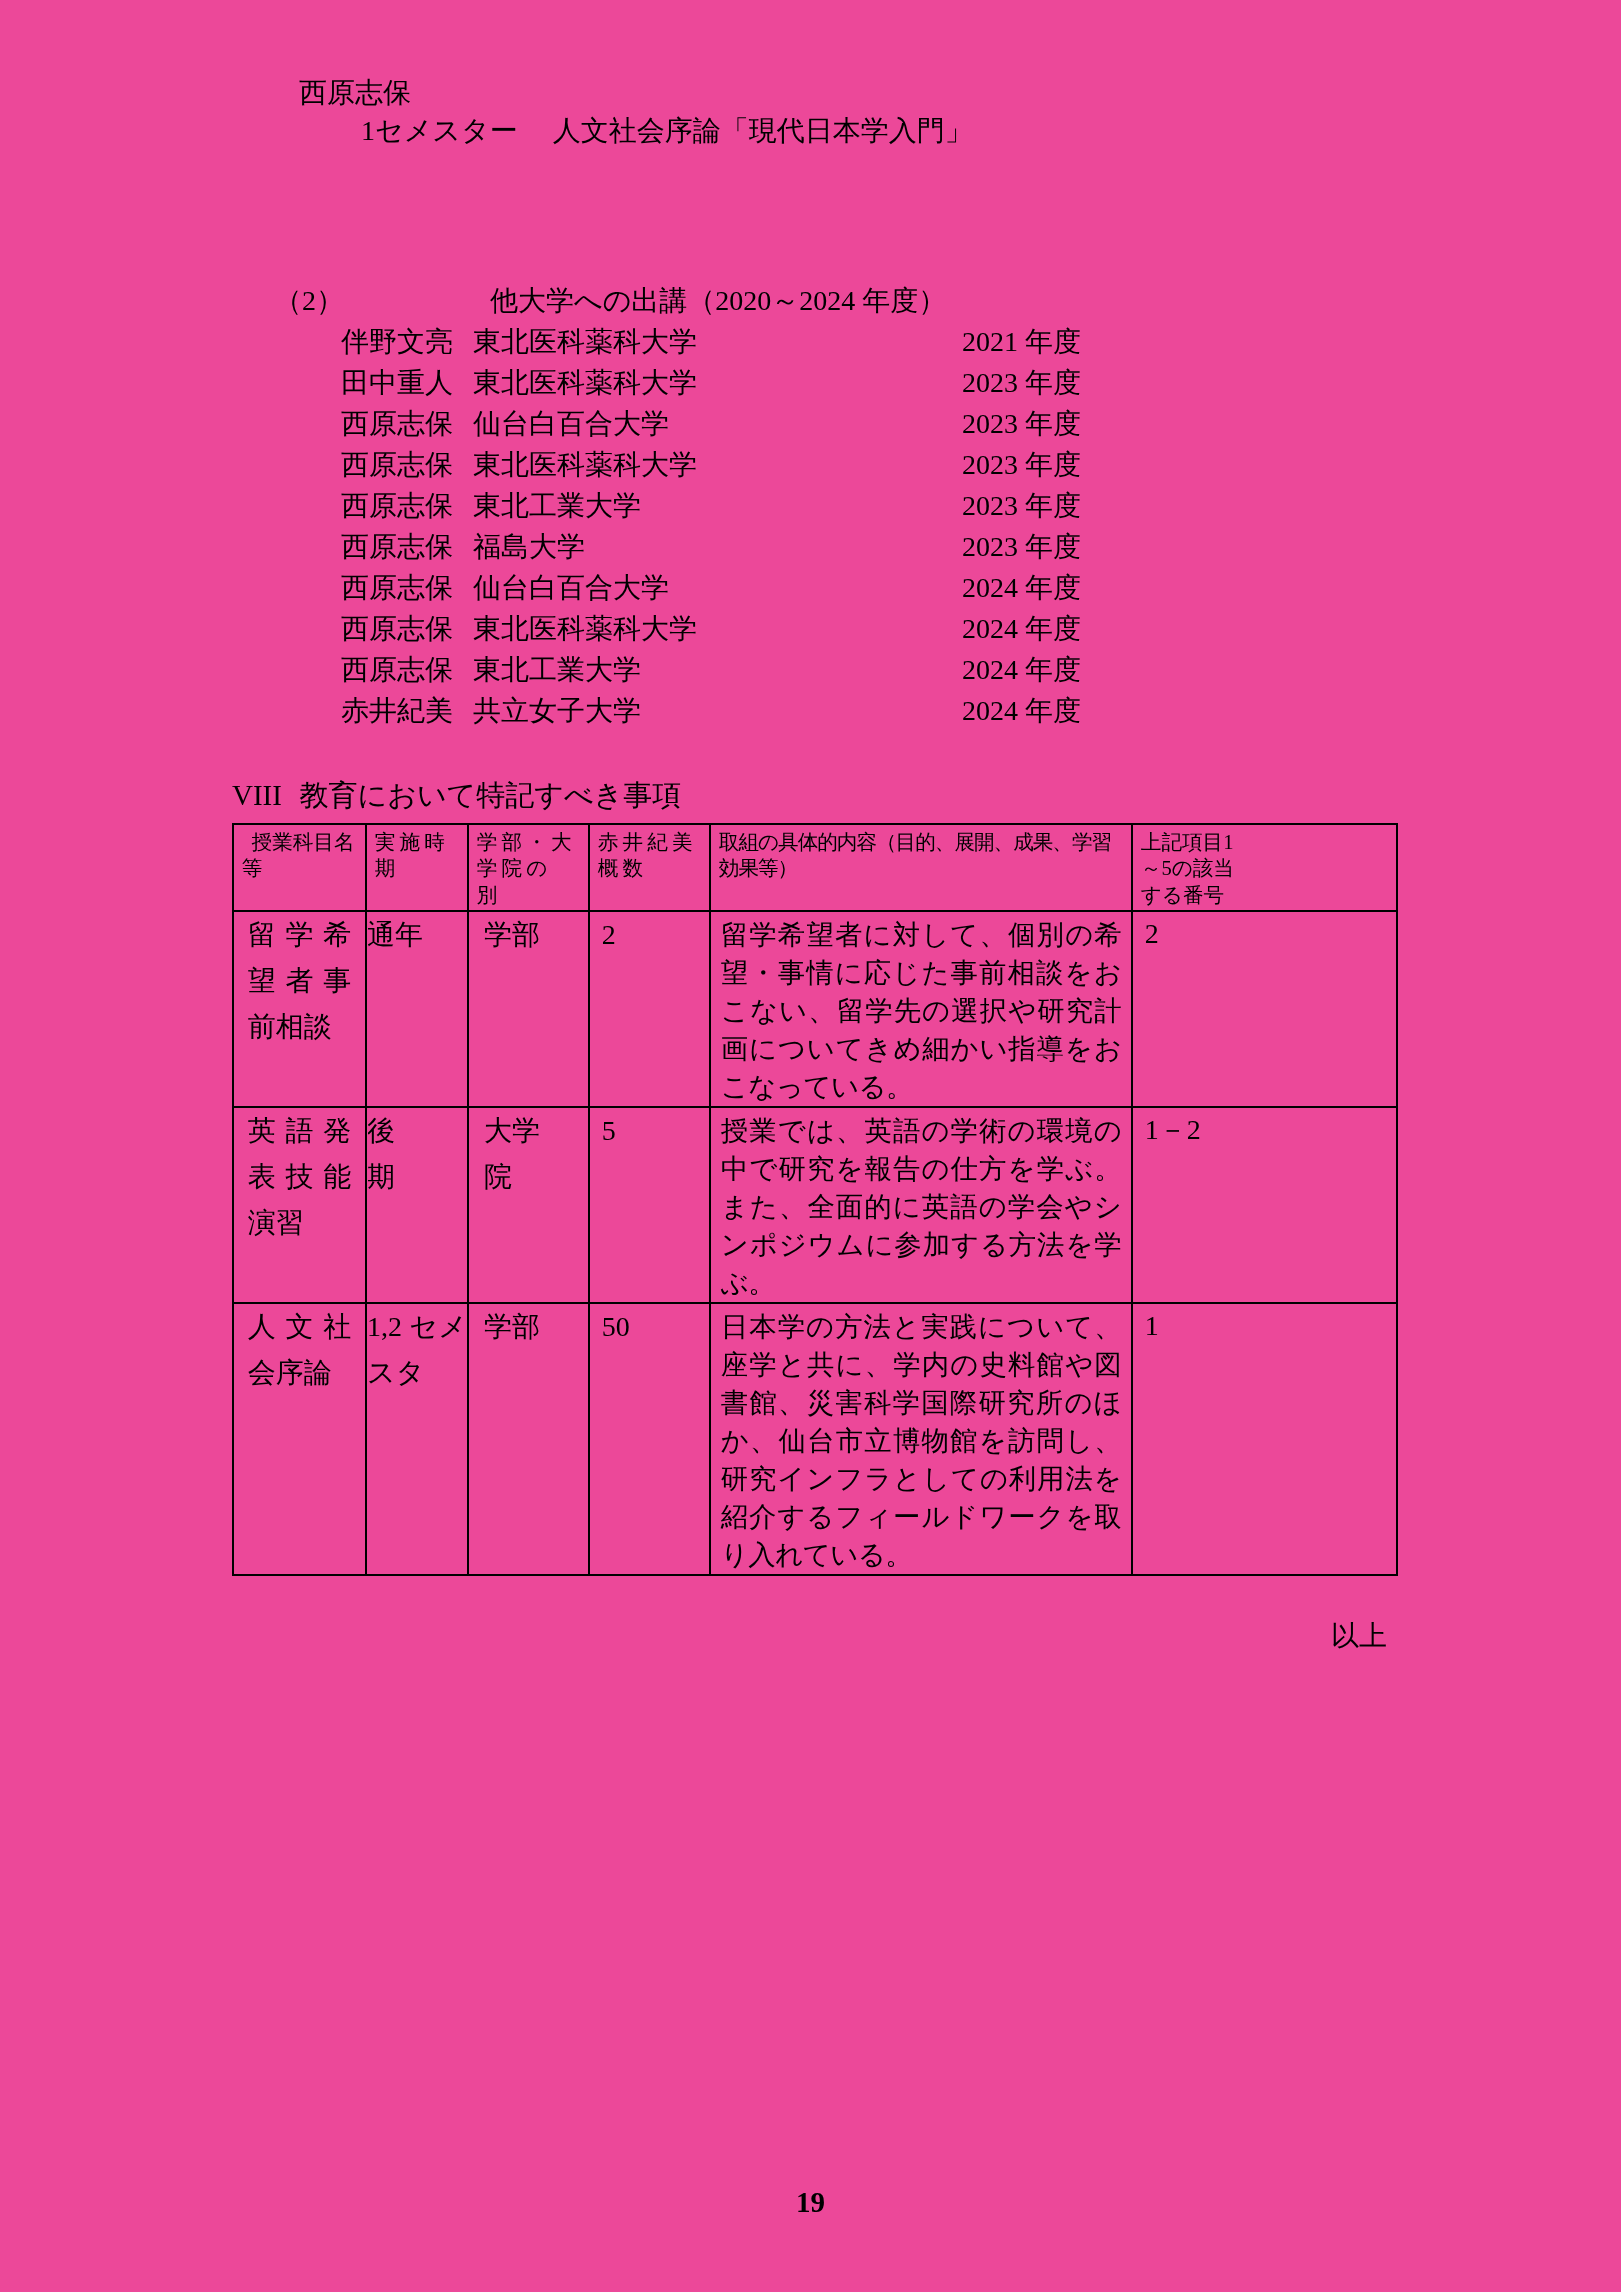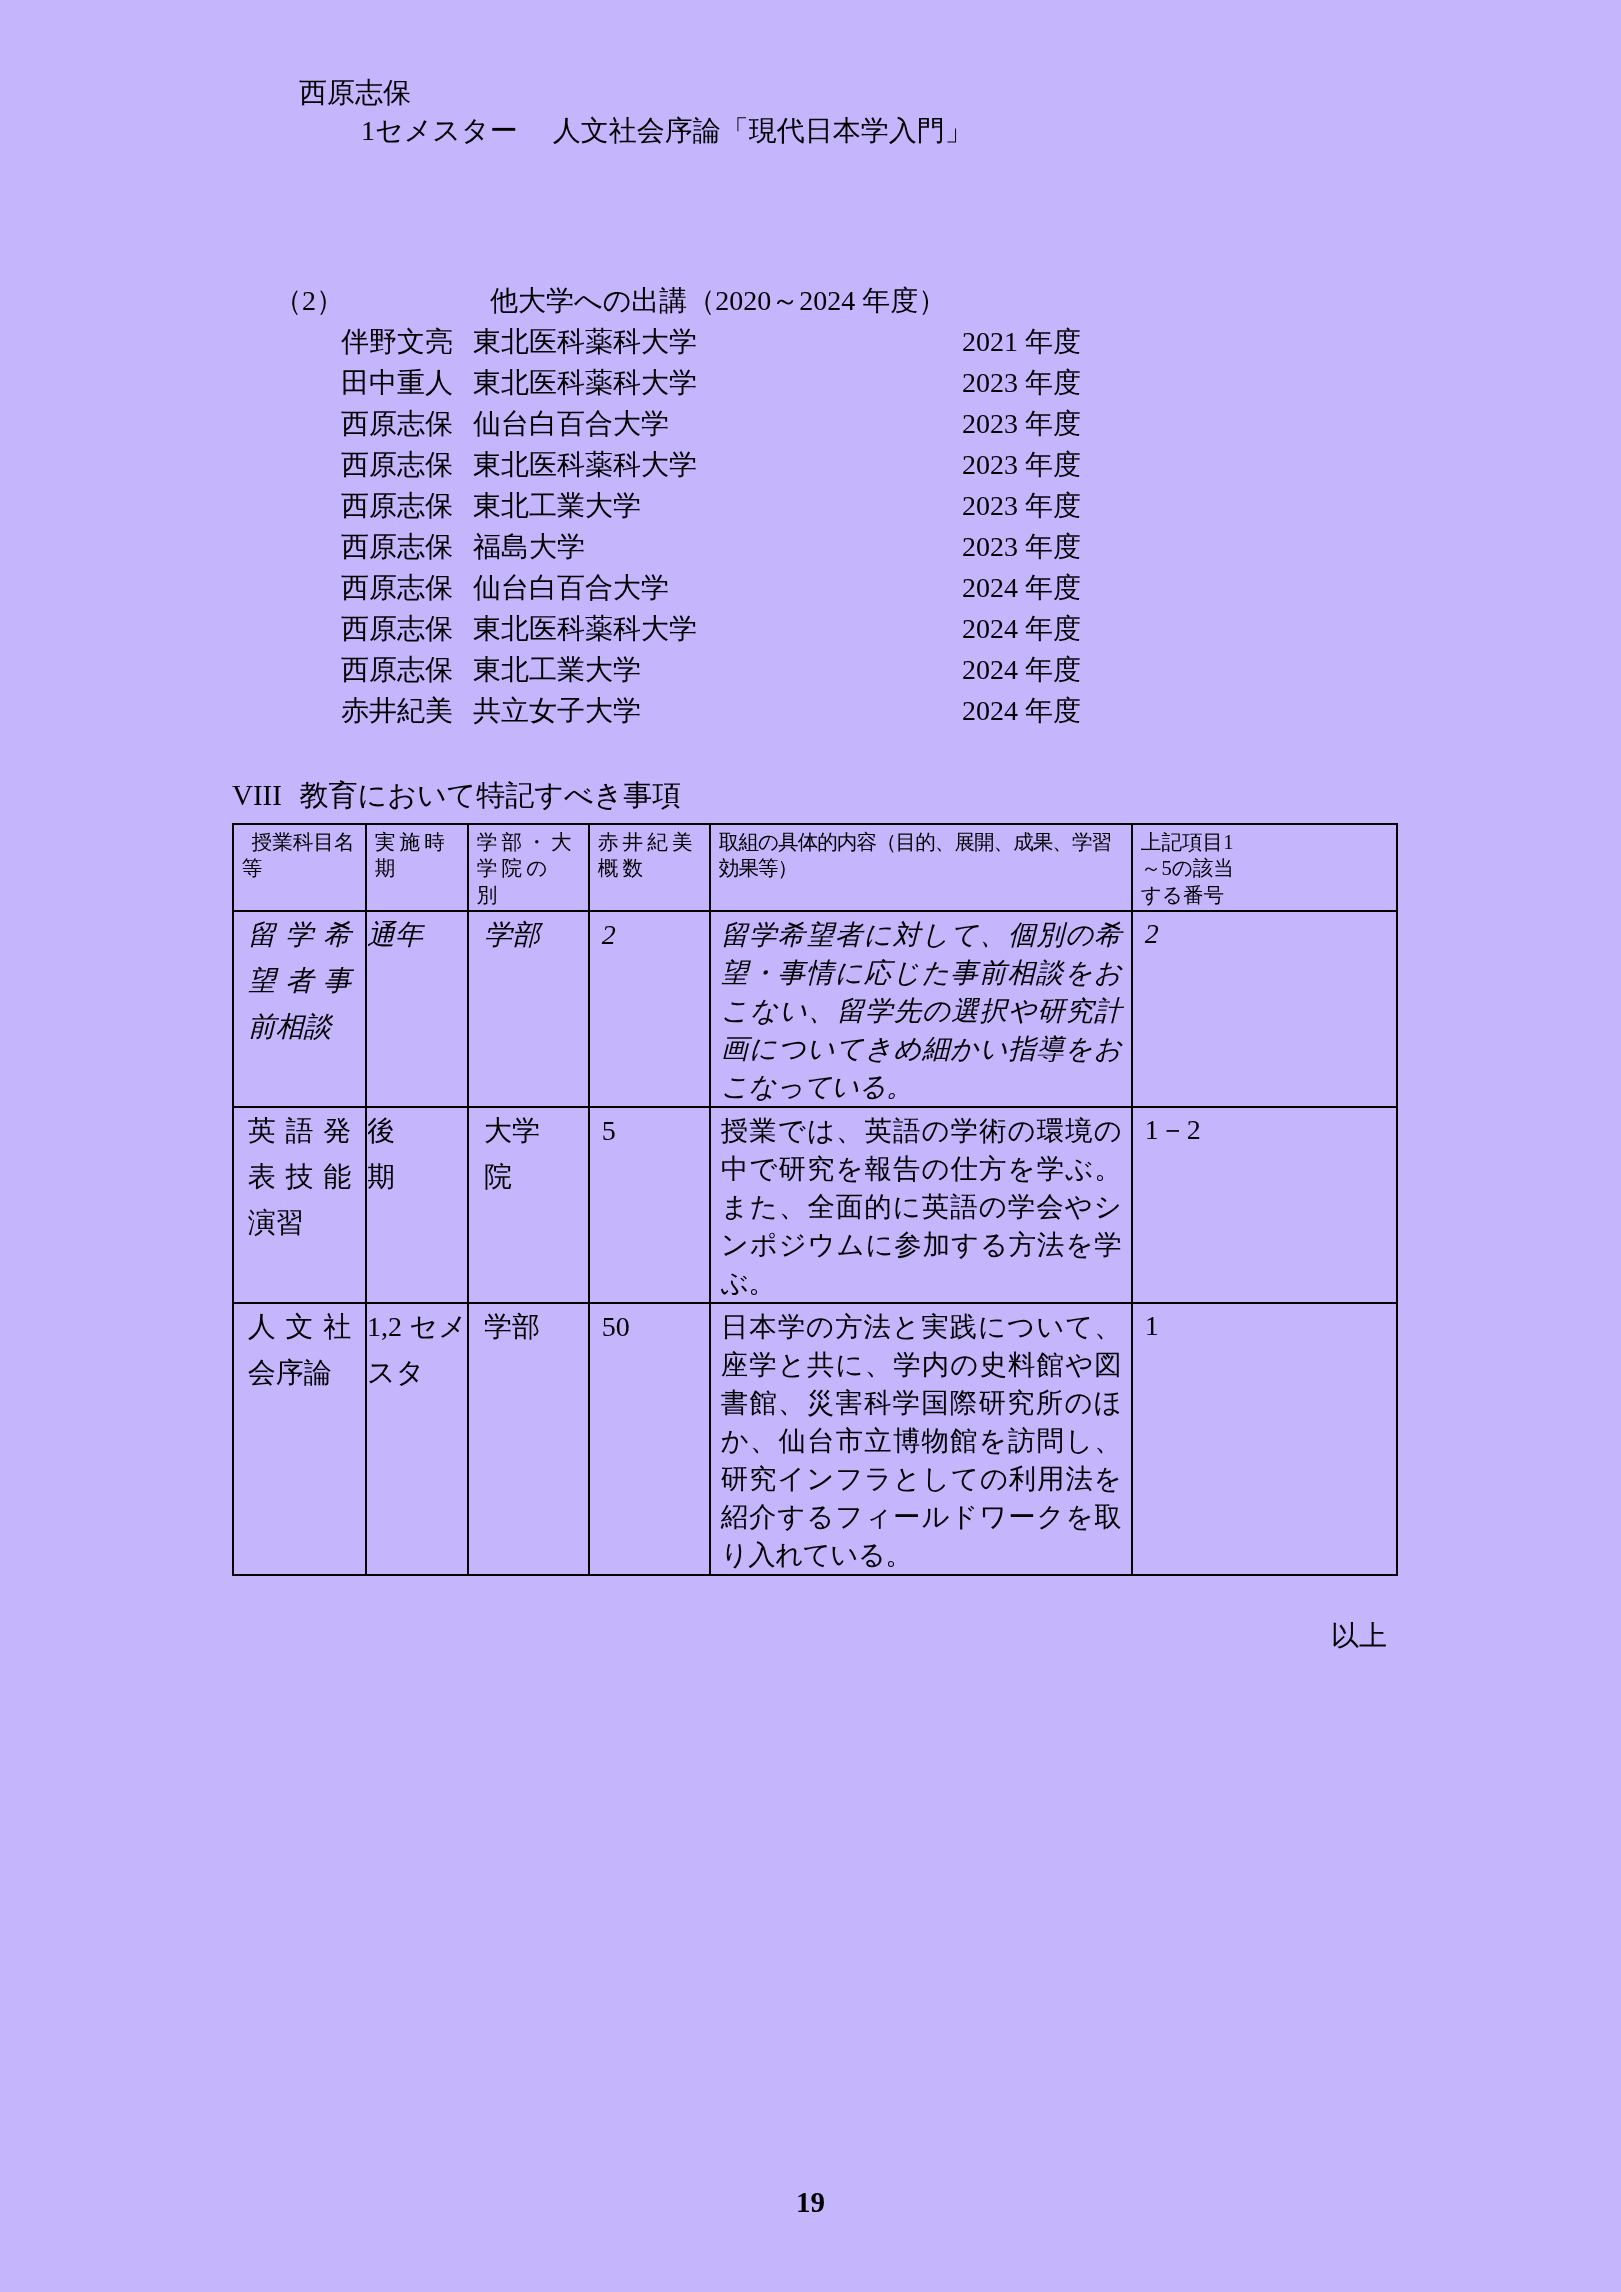--- a/index.html
+++ b/index.html
@@ -1,19 +1,19 @@
 <!DOCTYPE html>
 <html><head>
 <meta charset="utf-8">
 <style>
   html,body{margin:0;padding:0;background:#ffffff;}
   .page{
     position:relative;
     width:1621px;height:2293px;
-    background:#c4b5fd;
+    background:#ec4899;
     color:#000;
     font-family:"Liberation Serif","DejaVu Serif",serif;
     overflow:hidden;
   }
   .abs{position:absolute;}
 
   
   .intro-name{left:299px;top:74px;font-size:28px;}
   .intro-lines{left:361px;top:112px;font-size:28px;line-height:38px;}
 
@@ -46,21 +46,21 @@
   }
   .edu-table th{
     font-size:20.6px;line-height:26.5px;
     white-space:pre-line;
     padding:3.9px 7.8px 2px 7.8px;
   }
   .th-subject{text-indent:9.8px;}
   .th-spread{letter-spacing:0.2em;}
   .th-content{font-size:19.6px;letter-spacing:-1px;}
   .r-head{height:83px;border-radius:24px;}
-  .r-1{height:164px;font-style:italic;}
+  .r-1{height:164px;}
   .r-2{height:183px;}
   .r-3{height:272px;}
   td.subject{line-height:46px;text-align:justify;padding:0 13.7px;}
   td.period{line-height:46px;white-space:pre-line;text-align:justify;padding:0 0;border-radius:13px;}
   td.division{line-height:46px;white-space:pre-line;padding:0 15px;}
   td.students{line-height:46px;padding:0 11.8px;}
   td.content{
     font-size:27.4px;letter-spacing:-0.5px;
     line-height:38px;text-align:justify;
     padding:3.9px 9.8px 0 9.8px;

